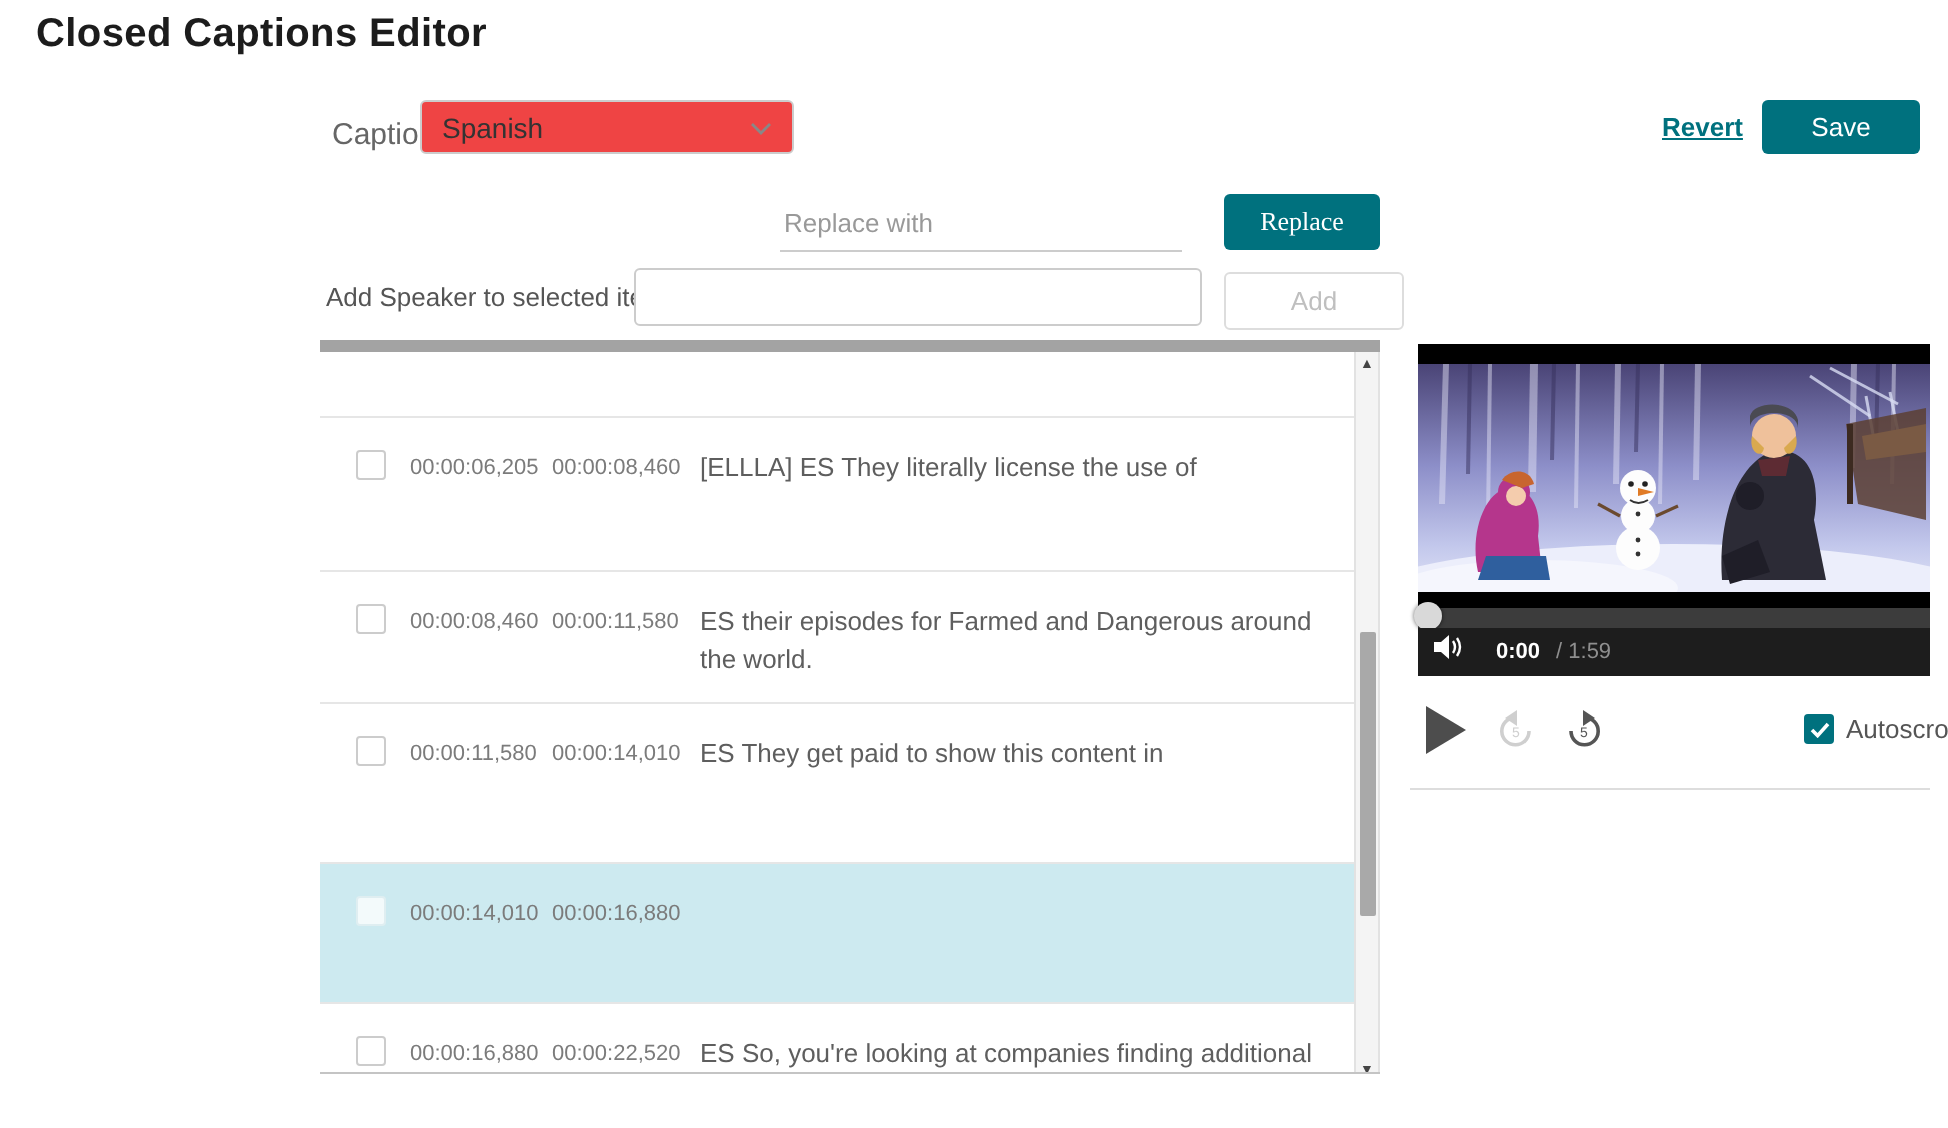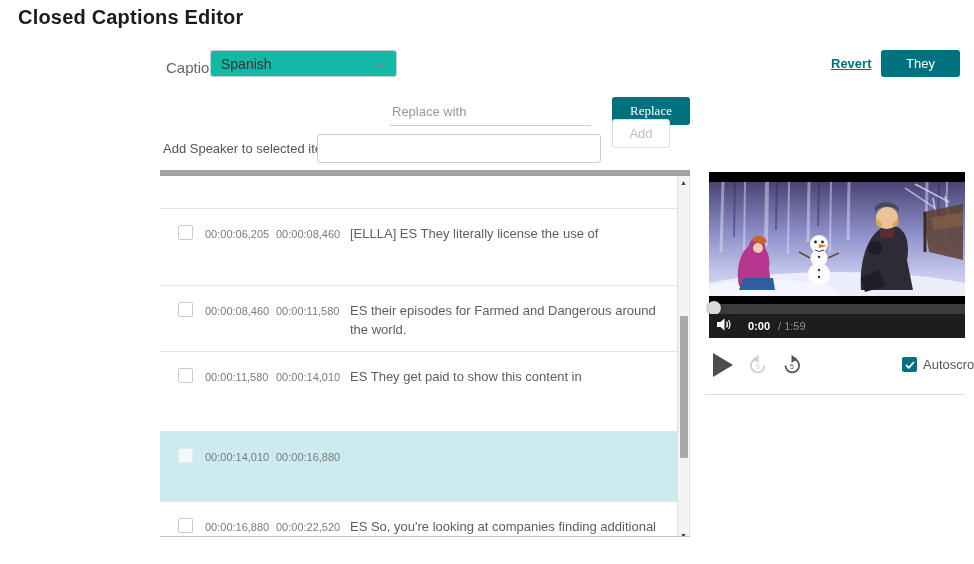--- a/index.html
+++ b/index.html
@@ -10,21 +10,21 @@
   }
   .page-title {
     position:absolute; left:18px; top:6px;
     font-size:20px; font-weight:bold; color:#1c1c1c; letter-spacing:.2px;
   }
 
   
   .captions-label { position:absolute; left:166px; top:59px; font-size:15px; color:#666; }
   .lang-select {
     position:absolute; left:210px; top:50px; width:187px; height:27px;
-    border:1px solid #ccc; border-radius:3px; background:#14b8a6;
+    border:1px solid #ccc; border-radius:3px; background:#ef4444;
     display:flex; align-items:center; padding:0 10px; cursor:pointer;
   }
   .lang-select .val { font-size:14px; color:#333; flex:1; }
   .revert-link {
     position:absolute; left:831px; top:56px; font-size:13px; font-weight:bold;
     color:#00717e; text-decoration:underline; cursor:pointer;
   }
   .save-btn {
     position:absolute; left:881px; top:50px; width:79px; height:27px;
     background:#00717e; color:#fff; border:none; border-radius:3px;
@@ -57,21 +57,21 @@
   }
 
   
   .speaker-label { position:absolute; left:163px; top:141px; font-size:13px; color:#555; }
   .speaker-input {
     position:absolute; left:317px; top:134px; width:284px; height:29px;
     border:1px solid #ccc; border-radius:3px; outline:none;
     font-size:13px; font-family:inherit; padding:0 8px; color:#333;
   }
   .add-btn {
-    position:absolute; left:612px; top:119px; width:58px; height:29px;
+    position:absolute; left:612px; top:136px; width:90px; height:29px;
     background:#fff; color:#bfbfbf; border:1px solid #ddd; border-radius:3px;
     font-size:13px; font-family:inherit;
   }
 
   
   .cap-list {
     position:absolute; left:160px; top:170px; width:530px; height:367px;
     border-top:6px solid #a3a3a3; border-bottom:1px solid #c4c4c4;
     overflow:hidden; background:#fff;
   }
@@ -159,21 +159,21 @@
   <div class="captions-label">Captions</div>
   <div class="lang-select">
     <span class="val">Spanish</span>
     <span>
       <svg width="11" height="7" viewBox="0 0 11 7">
           <polyline points="1,1 5.5,5.5 10,1" fill="none" stroke="#888" stroke-width="1.4"></polyline>
         </svg>
     </span>
   </div>
   <a class="revert-link">Revert</a>
-  <button class="save-btn">They</button>
+  <button class="save-btn">Save</button>
 
   <input class="replace-input" placeholder="Replace with" style="">
   <button class="replace-btn">Replace</button>
 
   <div class="speaker-label">Add Speaker to selected items</div>
   <input class="speaker-input" value="" style="">
   <button class="add-btn" disabled="">Add</button>
 
   <div class="cap-list">
     <div class="cap-rows">

